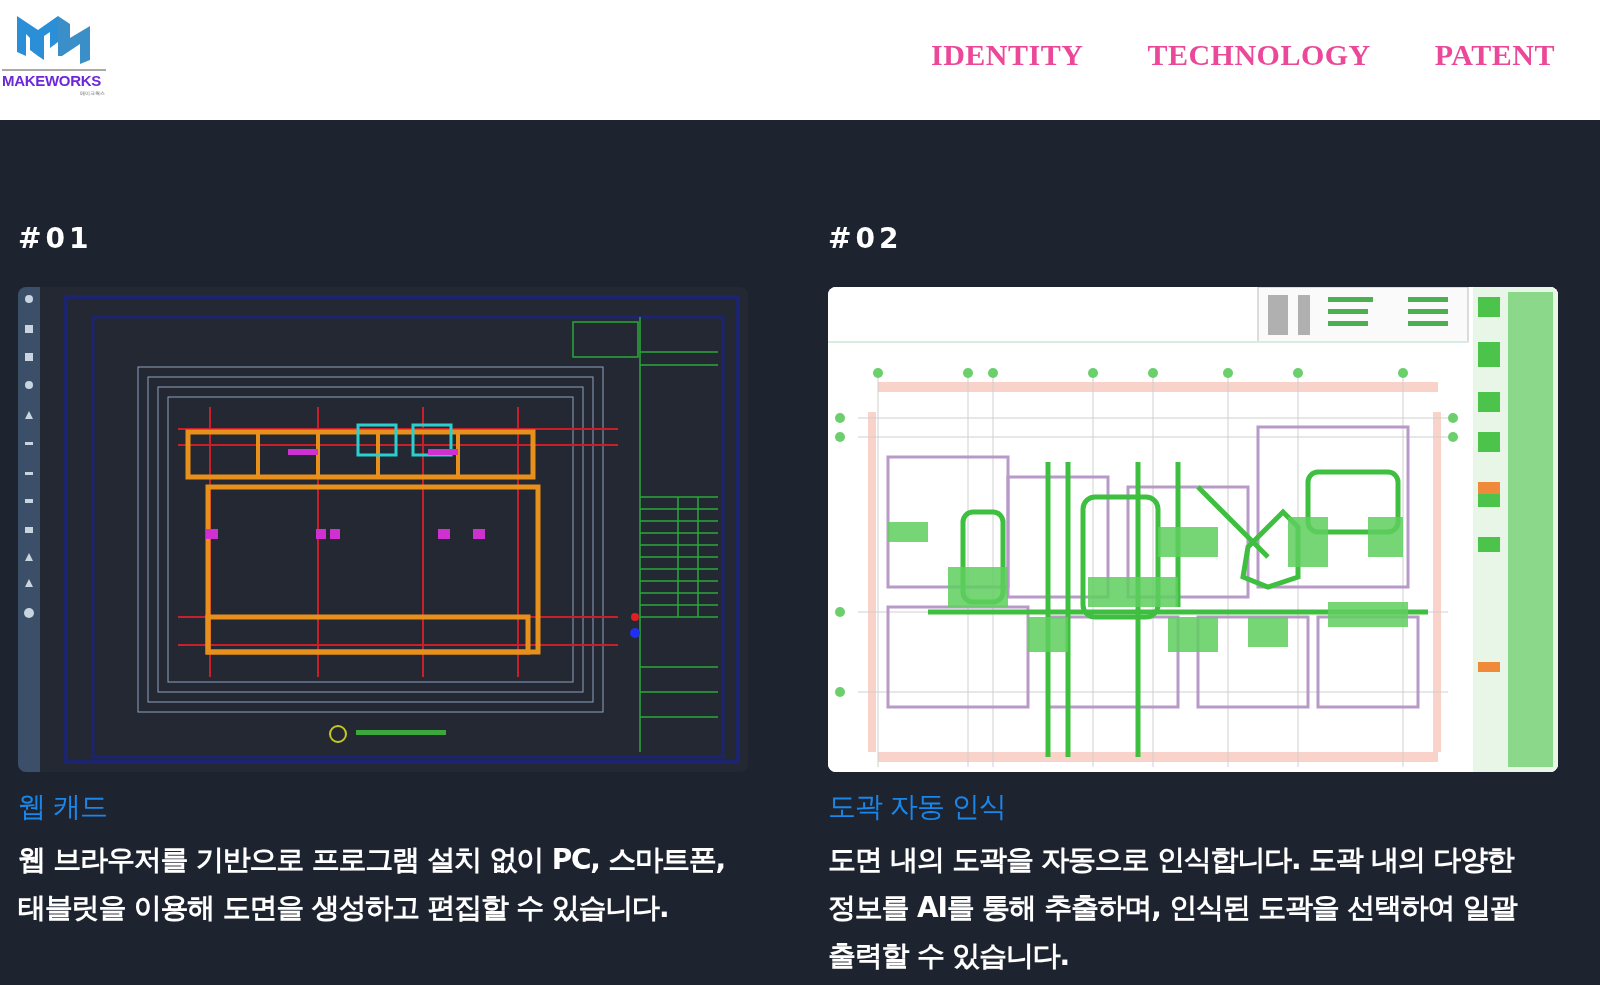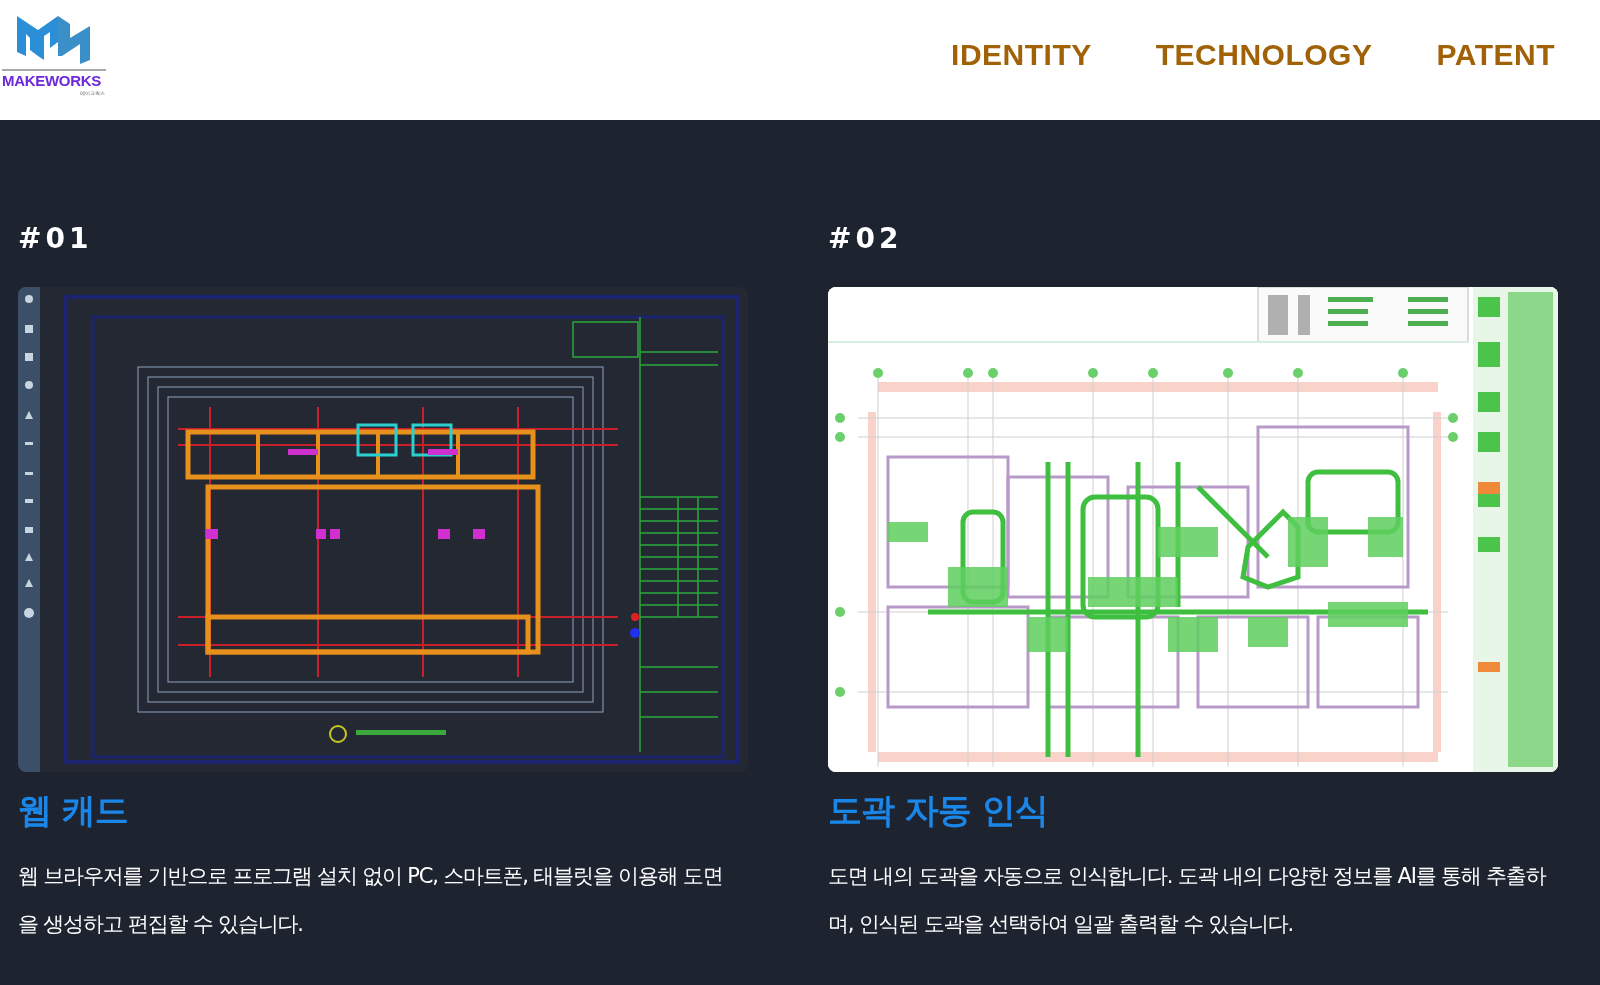--- a/index.html
+++ b/index.html
@@ -14,46 +14,46 @@
   .logo svg { display: block; }
   .logo-text {
     position: absolute; left: 2px; top: 60px; font-family: "Liberation Sans", sans-serif;
     font-weight: bold; font-size: 15px; color: #6d28d9; letter-spacing: -0.3px;
   }
   .logo-sub {
     position: absolute; left: 80px; top: 78px; font-size: 5px; color: #666;
   }
   .nav { position: absolute; right: 45px; top: 38px; display: flex; gap: 64px; }
   .nav-item {
-    font-family: Liberation Sans, sans-serif; font-weight: bold; font-size: 30px;
-    color: #a16207; letter-spacing: 0.5px; cursor: pointer; text-decoration: none;
+    font-family: Liberation Serif, serif; font-weight: bold; font-size: 30px;
+    color: #ec4899; letter-spacing: 0.5px; cursor: pointer; text-decoration: none;
   }
 
   .section { position: absolute; top: 120px; left: 0; width: 1600px; height: 865px; background: #1e2330; }
 
   .card { position: absolute; top: 0; width: 730px; }
   .card.c1 { left: 18px; }
   .card.c2 { left: 828px; }
   .num {
     position: absolute; top: 102px; left: 0; color: #ffffff; font-weight: bold;
     font-size: 28px; letter-spacing: 4px;
   }
   .shot {
     position: absolute; top: 167px; left: 0; width: 730px; height: 485px;
     border-radius: 8px; overflow: hidden;
   }
   .shot.dark { background: #232833; }
   .shot.light { background: #ffffff; }
   .title {
-    position: absolute; top: 668px; left: 0; color: #1a86e8; font-weight: bold; font-size: 34px;
+    position: absolute; top: 668px; left: 0; color: #1a86e8; font-weight: normal; font-size: 28px;
     letter-spacing: -1px;
   }
   .desc {
-    position: absolute; top: 732px; left: 0; width: 720px; color: #ffffff;
-    font-size: 21px; line-height: 48px; letter-spacing: -1.2px;
+    position: absolute; top: 716px; left: 0; width: 720px; color: #ffffff;
+    font-size: 28px; line-height: 48px; letter-spacing: -1.2px; font-weight: bold;
   }
 </style>
 </head>
 <body>
 
 <header class="header">
   <a class="logo">
     <svg width="110" height="60" viewBox="0 0 110 60">
       <polygon points="17,4 38,18 38,44 30,38 30,26 26,22 26,44 17,40" fill="#2b8fd8"></polygon>
       <polygon points="38,18 58,4 58,30 50,36 50,20 44,24 44,48 38,44" fill="#2b8fd8"></polygon>

